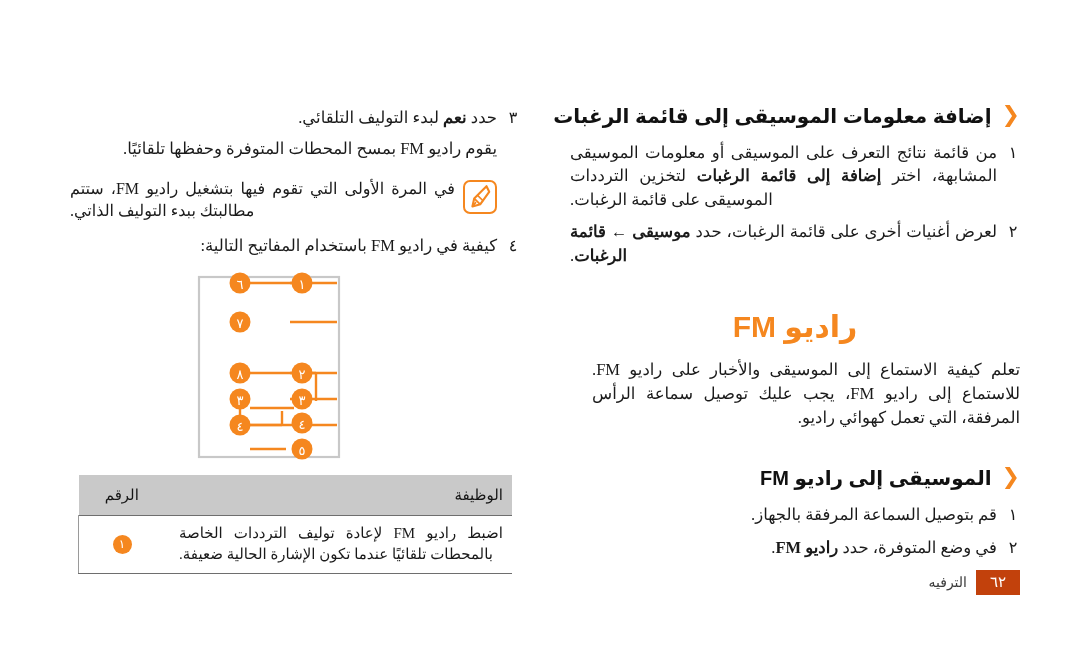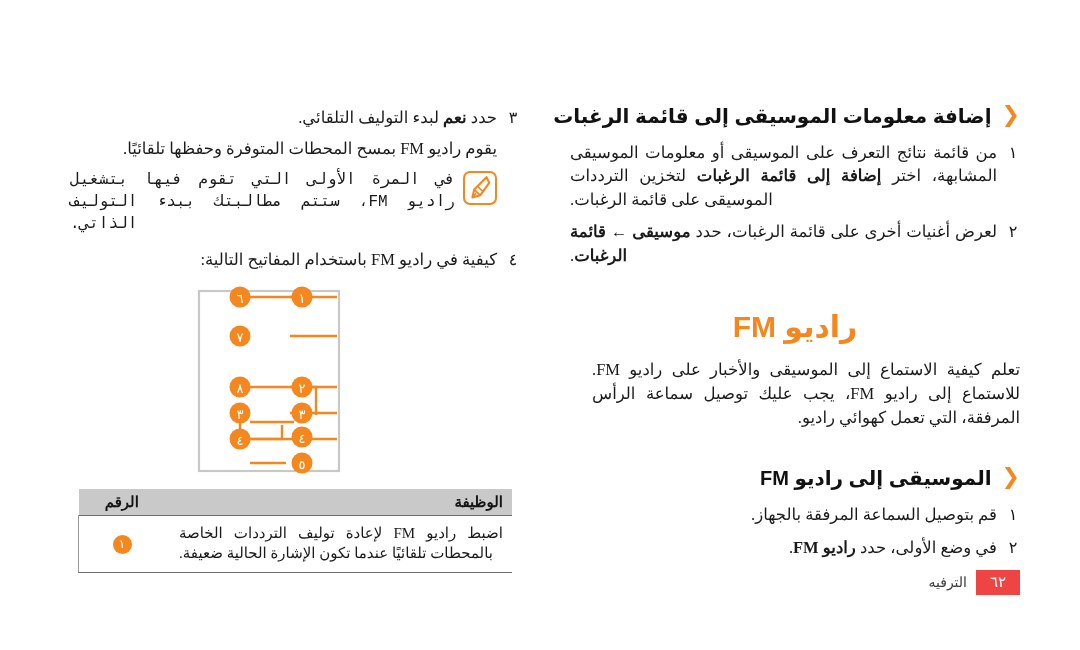--- a/index.html
+++ b/index.html
@@ -134,23 +134,23 @@
   
   table.keytable {
     border-collapse: collapse;
     width: 100%;
     direction: rtl;
     font-size: 15px;
   }
   table.keytable th {
     background: #c9c9c9;
     color: #141414;
-    font-weight: bold;
+    font-weight: normal;
     font-size: 15px;
-    padding: 4px 9px;
+    padding: 11px 9px;
     border: none;
     text-align: center;
   }
   table.keytable th.fn-col { text-align: right; padding-left: 16px; }
   table.keytable td {
     padding: 7px 9px 8px 9px;
     vertical-align: middle;
     border-bottom: 1.4px solid #6e6e6e;
     line-height: 1.38;
   }
@@ -198,21 +198,21 @@
     flex-direction: row;
     align-items: center;
     gap: 9px;
   }
   .footer-label {
     font-size: 14px;
     color: #3a3a3a;
     margin-left: 36px;
   }
   .footer-page {
-    background: #ef4444;
+    background: #c2410c;
     color: #ffffff;
     font-size: 15px;
     padding: 3px 12px 4px 12px;
     min-width: 20px;
     text-align: center;
     font-family: "Liberation Serif", "DejaVu Serif", serif;
   }
 </style>
 </head>
 <body>
@@ -246,38 +246,38 @@
       <span class="htext">الموسيقى إلى راديو FM</span>
     </div>
 
     <ol class="steps" style="margin-top:13px;">
       <li>
         <span class="marker">١</span>
         <span class="body rightalign"><span>قم بتوصيل السماعة المرفقة بالجهاز.</span><span class="b"></span><span></span></span>
       </li>
       <li>
         <span class="marker">٢</span>
-        <span class="body rightalign"><span>في وضع الأولى، حدد </span><span class="b">راديو FM</span><span>.</span></span>
+        <span class="body rightalign"><span>في وضع المتوفرة، حدد </span><span class="b">راديو FM</span><span>.</span></span>
       </li>
     </ol>
 
   </div>
 
   <div class="col col-left">
 
     <ol class="steps" style="margin-top:106px;">
       <li>
         <span class="marker">٣</span>
         <span class="body rightalign"><span>حدد </span><span class="b">نعم</span><span> لبدء التوليف التلقائي.</span></span>
       </li>
     </ol>
 
     <div class="para" style="margin-top:-2px; padding-right:23px; text-align-last:right;">يقوم راديو FM بمسح المحطات المتوفرة وحفظها تلقائيًا.</div>
 
-    <div class="note" style="margin-top:8px; padding-right:23px;font-family:Liberation Mono, monospace;">
+    <div class="note" style="margin-top:17px; padding-right:23px;">
       <div class="note-icon">
         <svg viewBox="0 0 30 30" width="30" height="30" aria-hidden="true">
           <path d="M21.5 4.2 L9.2 16.4 L7.4 24.5 L15.4 22.2 L24.2 9.8 Z" fill="none" stroke="#f5871f" stroke-width="2.1" stroke-linejoin="round"></path>
           <path d="M9.4 16.6 L15.2 22.3" stroke="#f5871f" stroke-width="1.8"></path>
           <path d="M12.6 13.4 L18.4 19.1" stroke="#f5871f" stroke-width="1.5"></path>
           <path d="M7.5 24.4 L11.0 20.1" stroke="#f5871f" stroke-width="1.7"></path>
         </svg>
       </div>
       <div class="note-text">في المرة الأولى التي تقوم فيها بتشغيل راديو FM، ستتم مطالبتك ببدء التوليف الذاتي.</div>
     </div>

